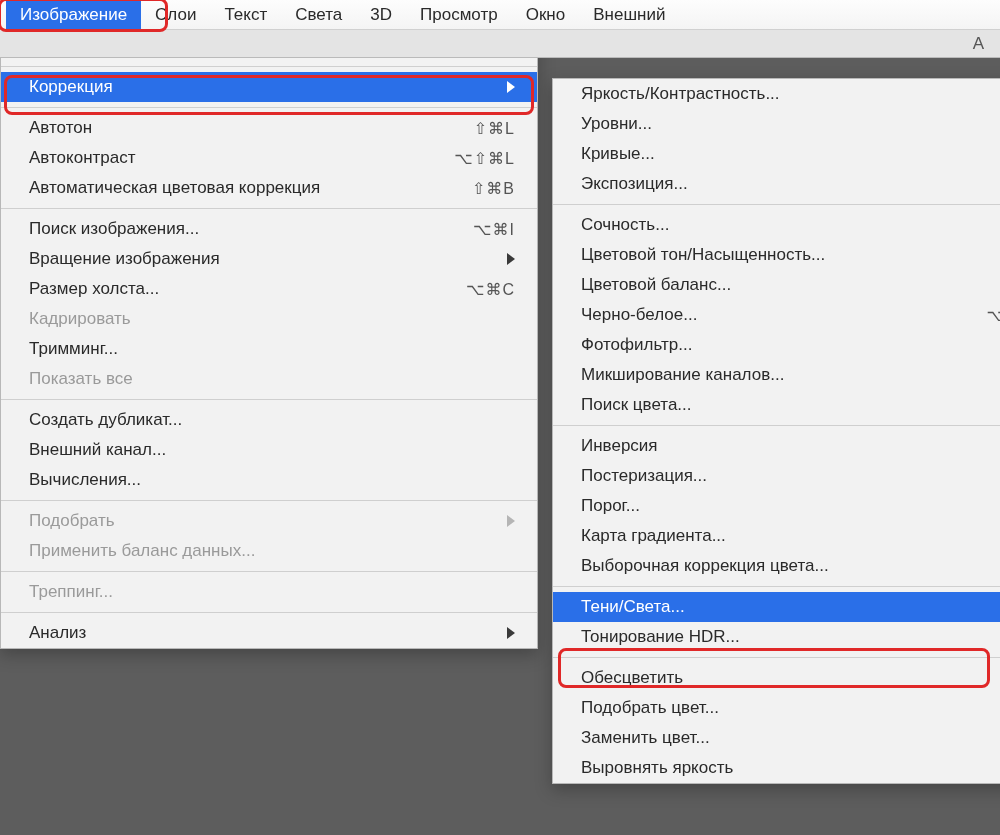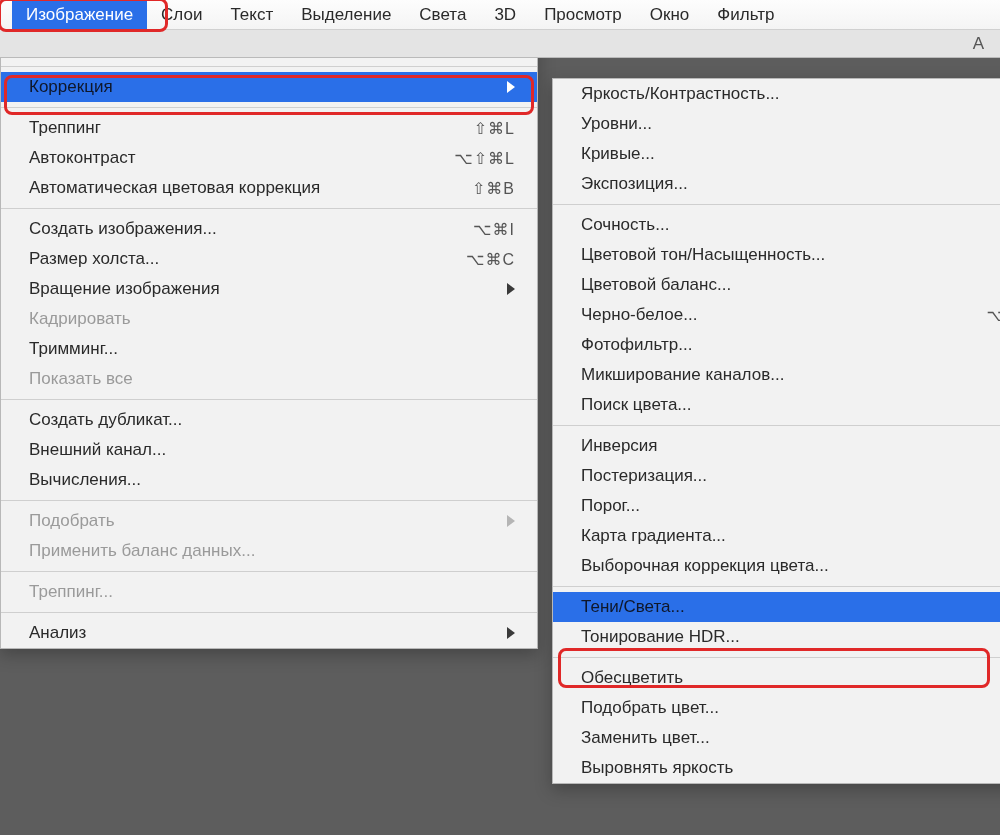--- a/index.html
+++ b/index.html
@@ -12,21 +12,21 @@
     height: 835px;
     overflow: hidden;
     position: relative;
   }
   .menubar {
     background: linear-gradient(#fdfdfd, #f4f4f4);
     height: 30px;
     display: flex;
     align-items: center;
     gap: 0;
-    padding-left: 12px;
+    padding-left: 6px;
     border-bottom: 1px solid #d0d0d0;
     position: relative;
     z-index: 5;
   }
   .menubar-item {
     padding: 4px 14px;
     height: 100%;
     display: flex;
     align-items: center;
     cursor: default;
@@ -65,21 +65,21 @@
   .menu-row {
     display: flex;
     align-items: center;
     height: 30px;
     padding: 0 22px 0 28px;
     cursor: default;
     position: relative;
   }
   .menu-row.selected {
     background: #2a6fe8;
-    color: #0f172a;
+    color: #ffffff;
   }
   .menu-row.disabled { color: #9a9a9a; padding-left: 28px; }
   .menu-label { flex: 1; white-space: nowrap; }
   .menu-short { color: #555; font-size: 16px; letter-spacing: 1px; }
   .submenu-arrow {
     width: 0; height: 0;
     border-top: 6px solid transparent;
     border-bottom: 6px solid transparent;
     border-left: 8px solid #3a3a3a;
     margin-left: auto;
@@ -97,69 +97,68 @@
     background: #5d5d5d;
   }
 </style>
 </head>
 <body>
 
 <div class="menubar" id="menubar">
     <div class="menubar-item active">Изображение</div>
     <div class="menubar-item">Слои</div>
     <div class="menubar-item">Текст</div>
-    <div class="menubar-item">Выделение</div>
     <div class="menubar-item">Света</div>
     <div class="menubar-item">3D</div>
     <div class="menubar-item">Просмотр</div>
     <div class="menubar-item">Окно</div>
-    <div class="menubar-item">Фильтр</div>
+    <div class="menubar-item">Внешний</div>
   </div>
 
 <div class="ruler">
   <span>A</span>
 </div>
 
 <div class="canvas-area"></div>
 
 <div class="dropdown main" id="main-menu">
     <div class="menu-row">
       <span class="menu-label">Режим</span>
       <span class="submenu-arrow"></span>
     </div>
     <div class="sep"></div>
     <div class="menu-row selected">
       <span class="menu-label">Коррекция</span>
       <span class="submenu-arrow"></span>
     </div>
     <div class="sep"></div>
     <div class="menu-row">
-      <span class="menu-label">Треппинг</span>
+      <span class="menu-label">Автотон</span>
       <span class="menu-short">⇧⌘L</span>
     </div>
     <div class="menu-row">
       <span class="menu-label">Автоконтраст</span>
       <span class="menu-short">⌥⇧⌘L</span>
     </div>
     <div class="menu-row">
       <span class="menu-label">Автоматическая цветовая коррекция</span>
       <span class="menu-short">⇧⌘B</span>
     </div>
     <div class="sep"></div>
     <div class="menu-row">
-      <span class="menu-label">Создать изображения...</span>
+      <span class="menu-label">Поиск изображения...</span>
       <span class="menu-short">⌥⌘I</span>
+    </div>
+    <div class="menu-row">
+      <span class="menu-label">Вращение изображения</span>
+      <span class="submenu-arrow"></span>
     </div>
     <div class="menu-row">
       <span class="menu-label">Размер холста...</span>
       <span class="menu-short">⌥⌘C</span>
-    </div>
-    <div class="menu-row">
-      <span class="menu-label">Вращение изображения</span>
-      <span class="submenu-arrow"></span>
     </div>
     <div class="menu-row disabled">
       <span class="menu-label">Кадрировать</span>
     </div>
     <div class="menu-row">
       <span class="menu-label">Тримминг...</span>
     </div>
     <div class="menu-row disabled">
       <span class="menu-label">Показать все</span>
     </div>

